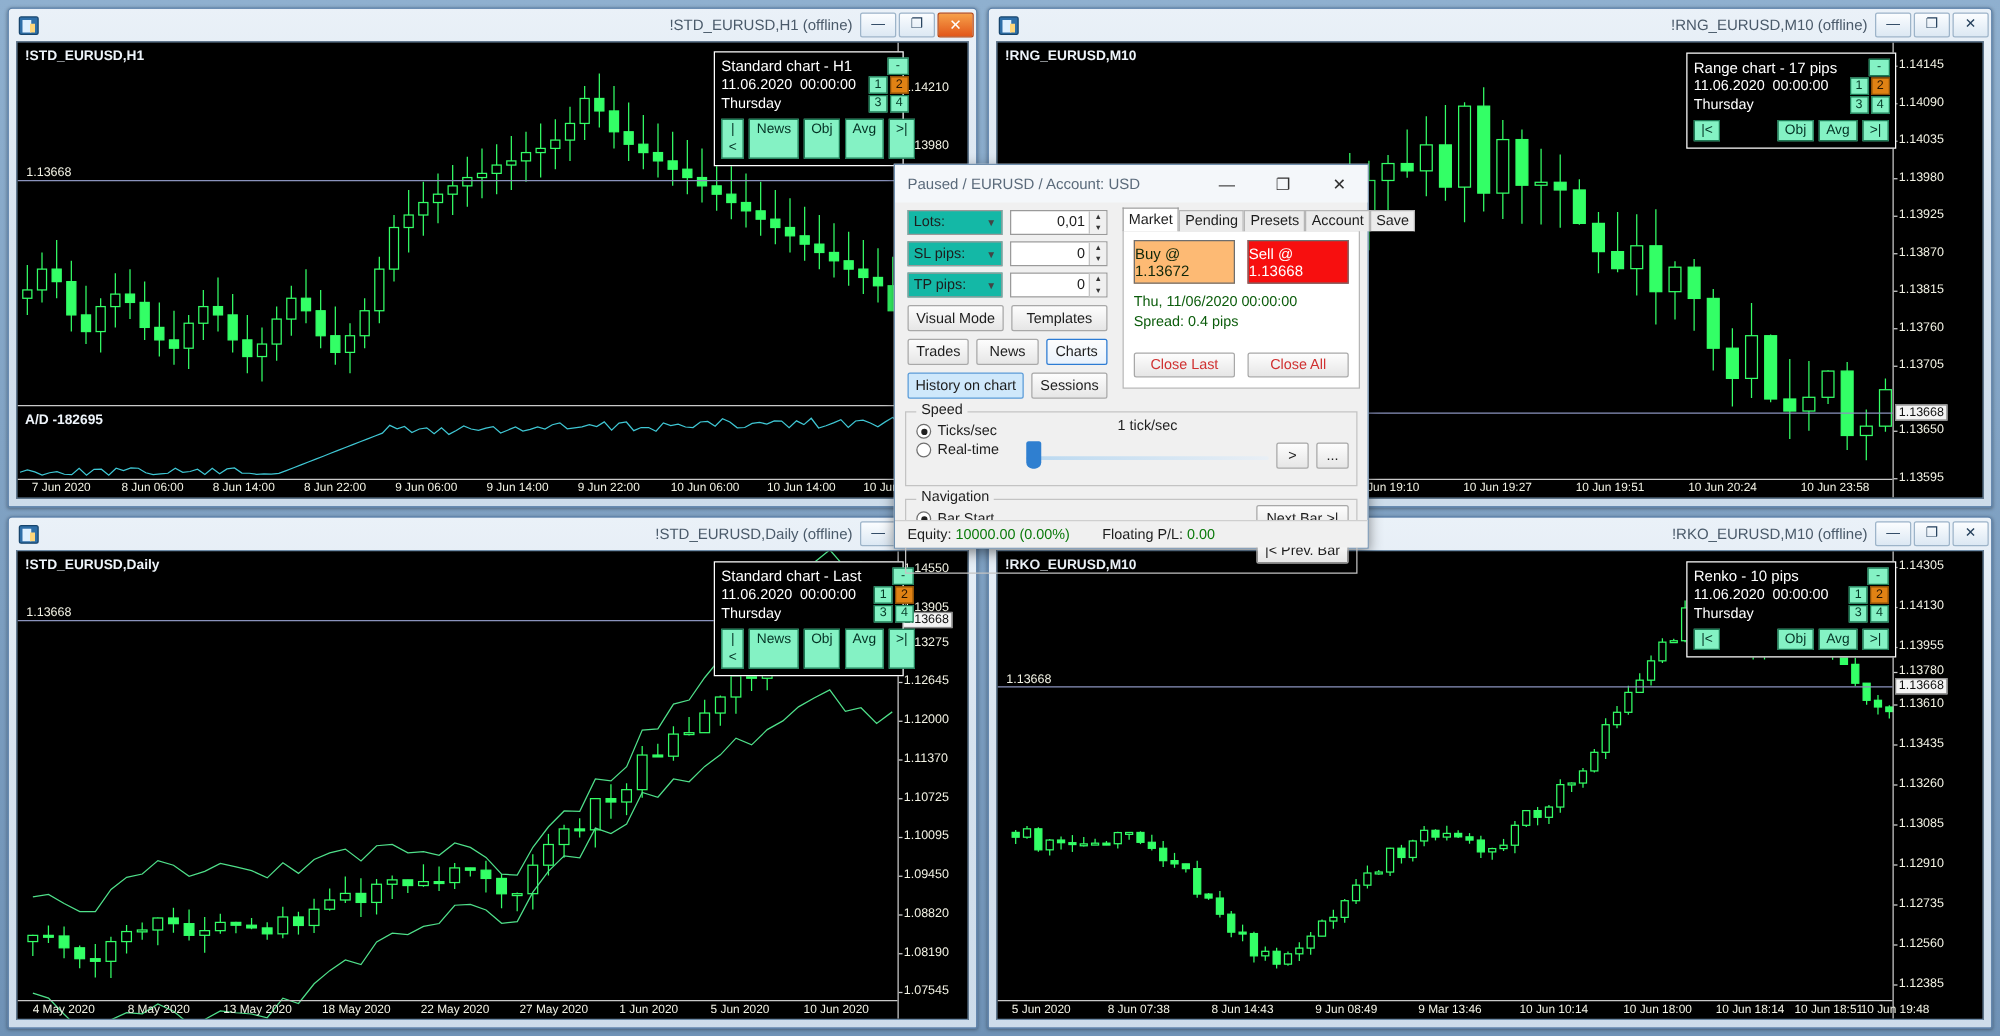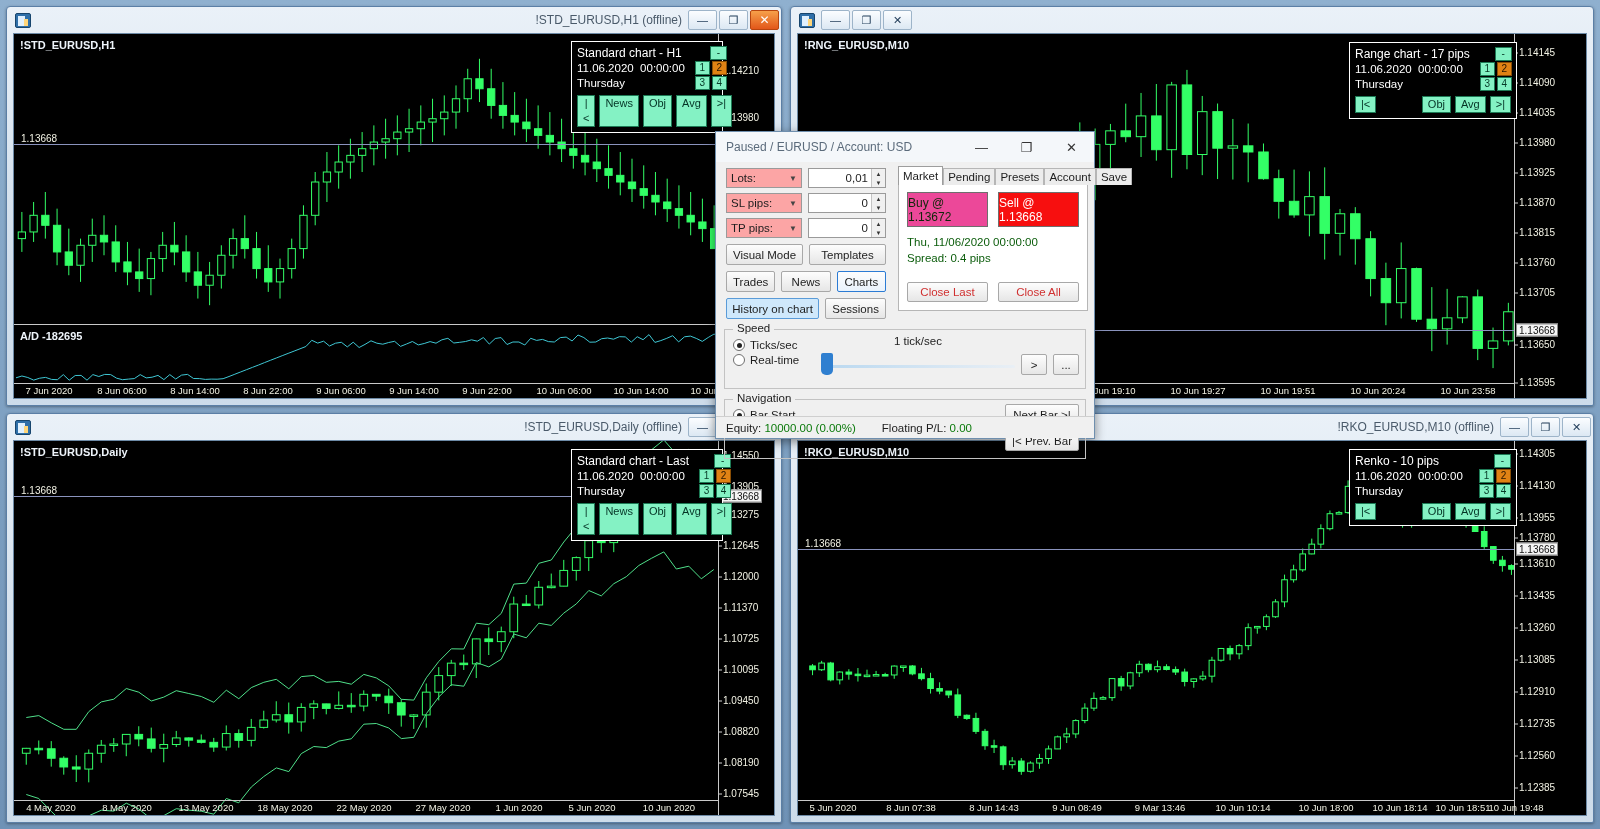--- a/index.html
+++ b/index.html
@@ -179,21 +179,21 @@
   #dlg .dlg-title .t { flex:1 1 auto; }
   .dbtn {
     width: 45px; height: 29px; display:flex; align-items:center; justify-content:center;
     font-size: 13px; color:#333; cursor:pointer; background:transparent; border:0;
   }
   .dlg-body { position:absolute; left:0; right:0; top:30px; bottom:22px; }
 
   .leftcol { position:absolute; left:10px; top:6px; width:160px; }
   .fld { display:flex; gap:6px; margin-bottom: 5px; }
   .combo {
-    width: 76px; height: 20px; background:#fca5a5;
+    width: 76px; height: 20px; background:#14b8a6;
     border: 1px solid #9a9a9a;
     display:flex; align-items:center; padding-left:4px;
     font-size: 11.5px; position:relative; cursor:pointer;
   }
   .combo .cv { flex:1 1 auto; }
   .combo .arw { width:16px; text-align:center; font-size:8px; color:#444; }
   .spin {
     width: 78px; height: 20px; background:#fff; border:1px solid #9a9a9a;
     display:flex; align-items:center; position:relative;
   }
@@ -228,21 +228,21 @@
   .tab.active { background:#fff; height:19px; border-color:#9d9d9d; }
   .tabpane {
     border: 1px solid #b6b6b6; background: #fff;
     padding: 7px 8px 8px 8px; margin-top:-1px;
   }
   .trade-btns { display:flex; gap:10px; }
   .tbtn {
     flex:1 1 0; height: 35px; display:flex; align-items:center; justify-content:center;
     font-size: 12px; cursor:pointer; border: 1px solid #6e6e6e;
   }
-  .tbtn.buy { background:#ec4899; color:#10270a; }
+  .tbtn.buy { background:#fdba74; color:#10270a; }
   .tbtn.sell { background:#f70f0f; color:#fff; }
   .qinfo { font-size: 11.5px; color:#0b5c0b; margin-top: 7px; line-height:16px; }
   .close-btns { display:flex; gap:10px; margin-top:16px; }
   .cbtn {
     flex:1 1 0; height: 20px; display:flex; align-items:center; justify-content:center;
     background: linear-gradient(180deg,#fdfdfd,#e6e6e6);
     border: 1px solid #a8a8a8; border-radius:2px;
     color: #d03030; font-size: 11.5px; cursor:pointer;
   }
 
@@ -491,20 +491,21 @@
           <div class="pbtn">Avg</div>
           <div class="pbtn">&gt;|</div>
         </div>
       </div>
     </div>
   </div>
 
   <div class="win" id="win2" style="left:790px; top:6px; width:804px; height:400px;">
     <div class="win-title">
       <span class="win-icon"></span>
+      <span class="win-title-text">!RNG_EURUSD,M10 (offline)</span>
       <span class="wbtns">
         <span class="wbtn">
             <i>—</i>
           </span>
         <span class="wbtn">
             <i>❐</i>
           </span>
         <span class="wbtn">
             <i>✕</i>
           </span>

